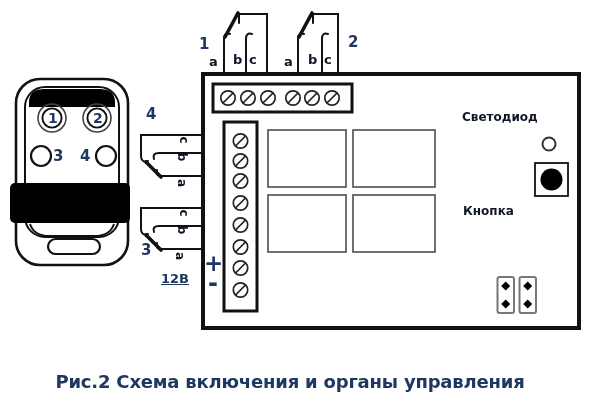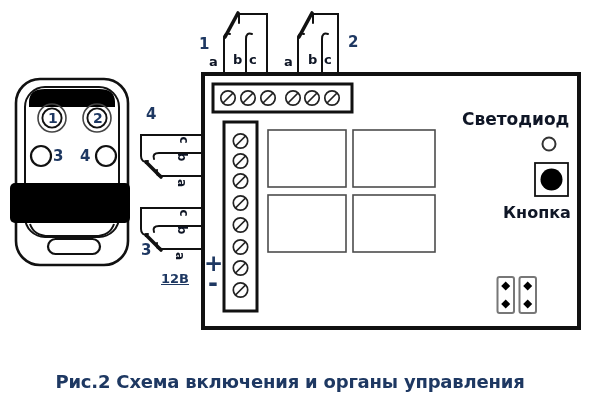--- a/index.html
+++ b/index.html
@@ -160,17 +160,17 @@
 
   <span class="lbl navy" style="left:141px;top:243px;font-size:15px;">3</span>
   <span class="lbl rot90" style="left:180px;top:207px;font-size:12px;">c</span>
   <span class="lbl rot90" style="left:178px;top:224px;font-size:12px;">b</span>
   <span class="lbl rot90" style="left:176px;top:250px;font-size:12px;">a</span>
 
   <span class="lbl navy" style="left:161px;top:272px;font-size:13px;text-decoration:underline;">12В</span>
   <span class="lbl navy" style="left:204px;top:252px;font-size:23px;">+</span>
   <span class="lbl navy" style="left:208px;top:271px;font-size:24px;">-</span>
 
-  <span class="lbl" style="left:462px;top:111px;font-size:17px;">Светодиод</span>
-  <span class="lbl" style="left:463px;top:205px;font-size:16px;margin-left:40px;">Кнопка</span>
+  <span class="lbl" style="left:462px;top:111px;font-size:12px;">Светодиод</span>
+  <span class="lbl" style="left:463px;top:205px;font-size:12px;">Кнопка</span>
 
   <div class="caption">Рис.2 Схема включения и органы управления</div>
 </div>
 
 </body></html>

